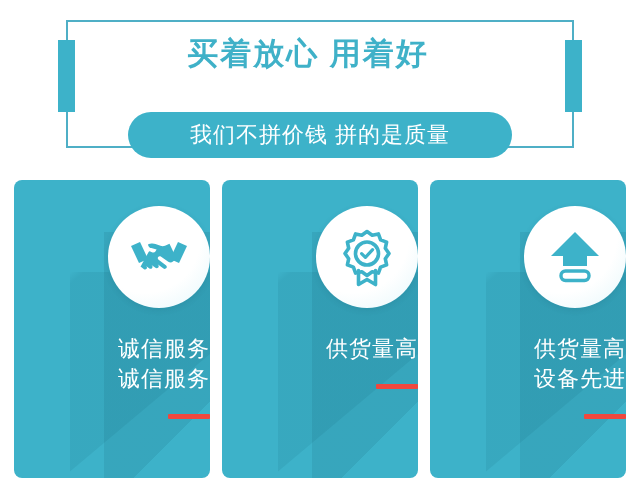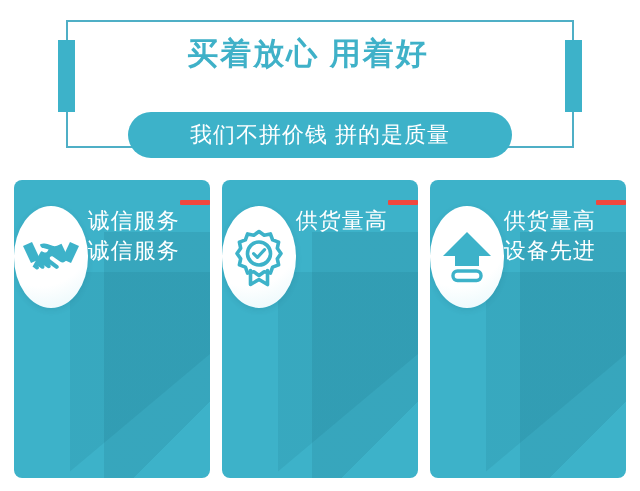--- a/index.html
+++ b/index.html
@@ -65,22 +65,22 @@
     display:flex;
     justify-content:space-between;
   }
   .card{
     position:relative;
     width:196px;height:298px;
     background:#3DB2C9;
     border-radius:8px;
     overflow:hidden;
     display:flex;
-    flex-direction:row;
-    align-items:flex-start;
+    flex-direction:column;
+    align-items:flex-end;
   }
   
   .card-shadow{
     position:absolute;
     left:90px;top:52px;
     width:250px;height:250px;
     background:linear-gradient(135deg, rgba(0,60,80,0.10) 0%, rgba(0,60,80,0.10) 55%, rgba(0,60,80,0) 55.2%);
     transform:rotate(0deg);
     pointer-events:none;
   }

